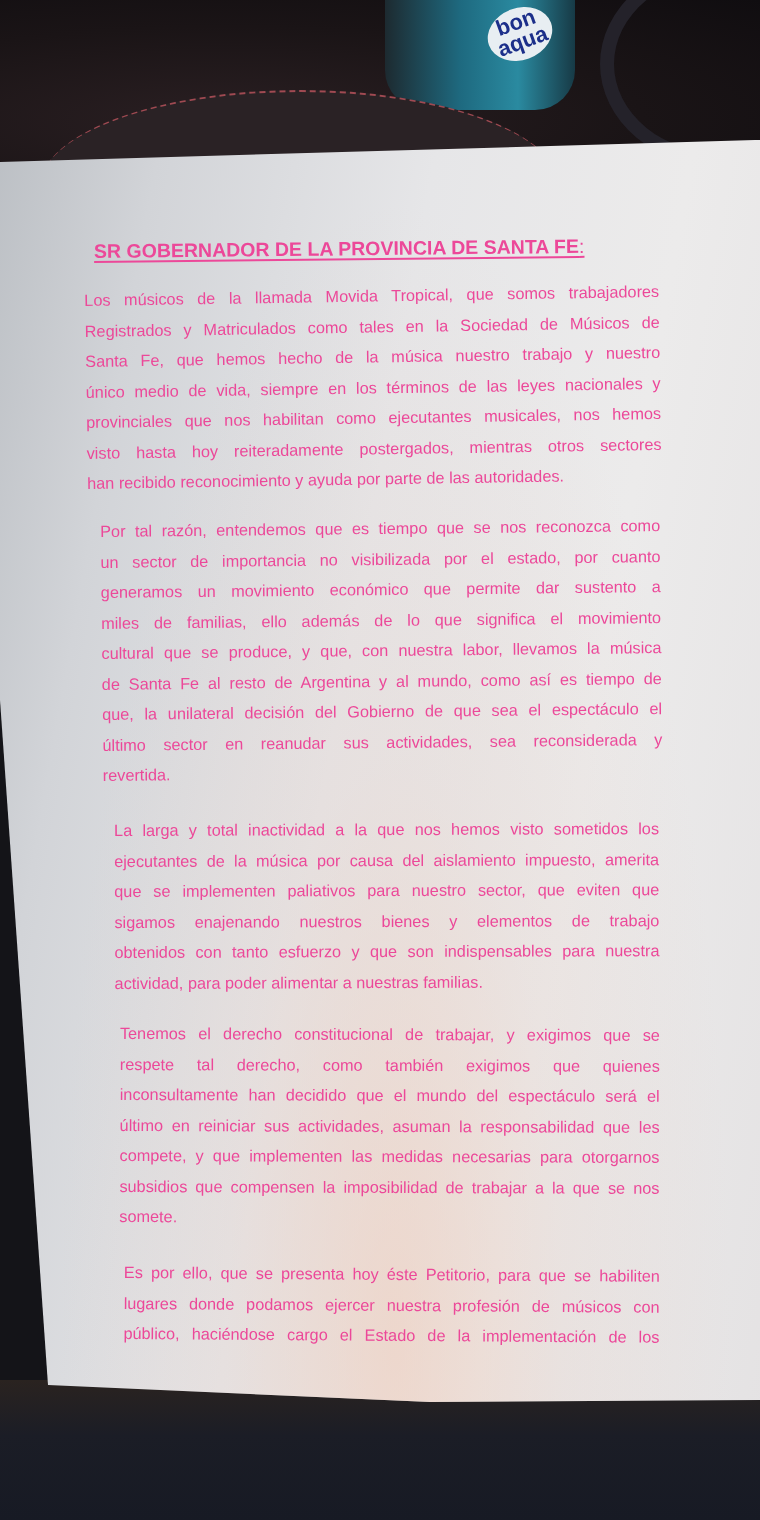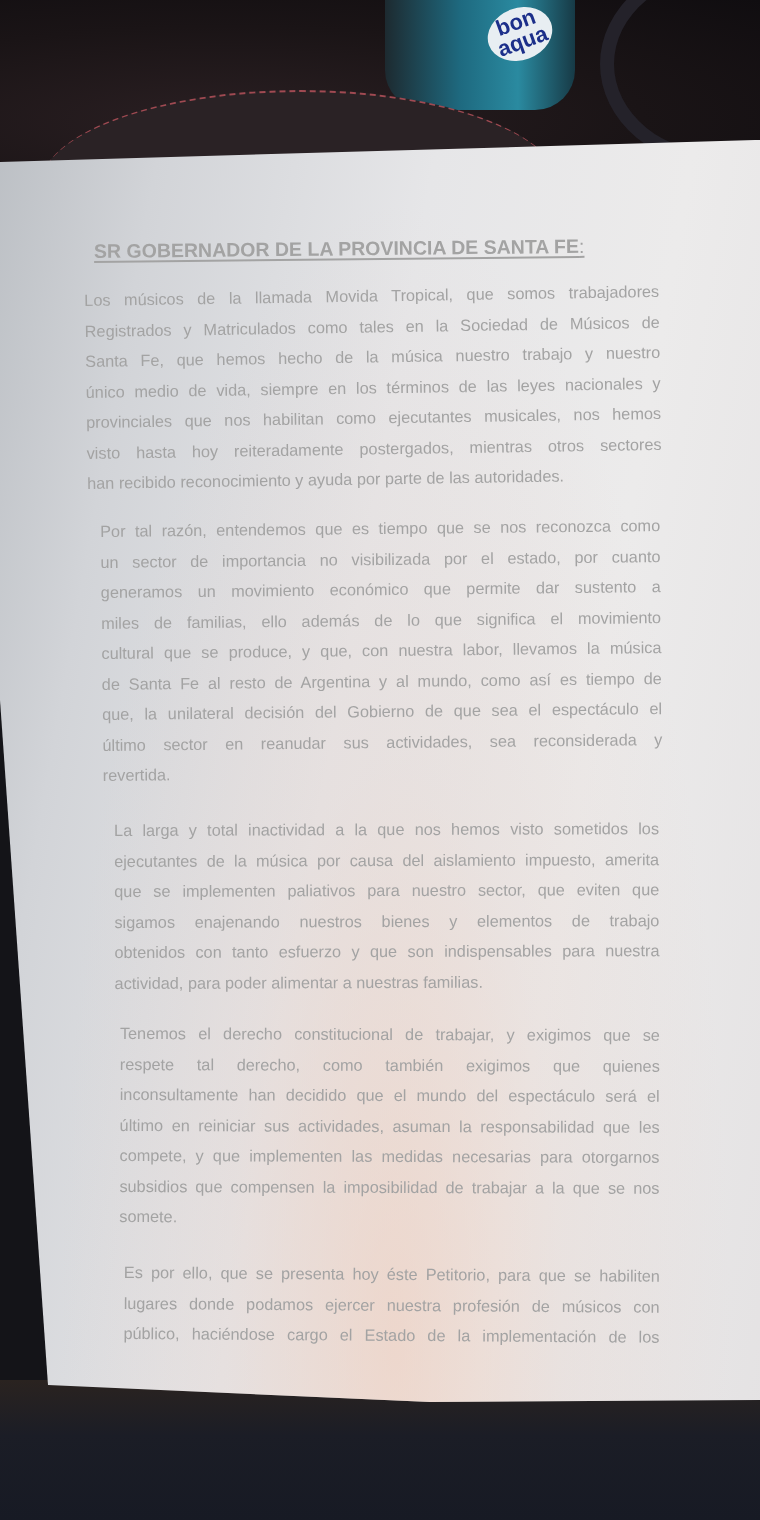--- a/index.html
+++ b/index.html
@@ -43,21 +43,21 @@
       clip-path: polygon(0px 162px, 755px 140px, 760px 140px, 760px 1400px, 430px 1402px, 48px 1385px, 0px 700px);
       background: linear-gradient(100deg, #b9bdc2 0%, #d2d4d8 18%, #e6e6e8 45%, #ecebeb 70%, #e4e2e3 100%);
     }
     .paper-glow {
       position: absolute; left: 0; top: 0; width: 760px; height: 1520px;
       clip-path: polygon(0px 162px, 755px 140px, 760px 140px, 760px 1400px, 430px 1402px, 48px 1385px, 0px 700px);
       background: radial-gradient(ellipse at 52% 88%, rgba(240,200,180,0.55) 0%, rgba(230,205,195,0.25) 30%, rgba(255,255,255,0) 60%);
     }
     .doc {
       position: absolute; left: 84px; top: 236px; width: 580px;
-      color: #a3a3a3;
+      color: #ec4899;
       font-size: 16.3px;
       line-height: 30.5px;
     }
     .title {
       font-weight: bold; font-size: 19.5px; text-decoration: underline;
       text-decoration-thickness: 2px; text-underline-offset: 3px;
       margin: 0 0 18px 10px; letter-spacing: 0px;
       transform: rotate(-0.6deg); transform-origin: left center;
     }
     .title .colon { text-decoration: none; font-weight: normal; }

